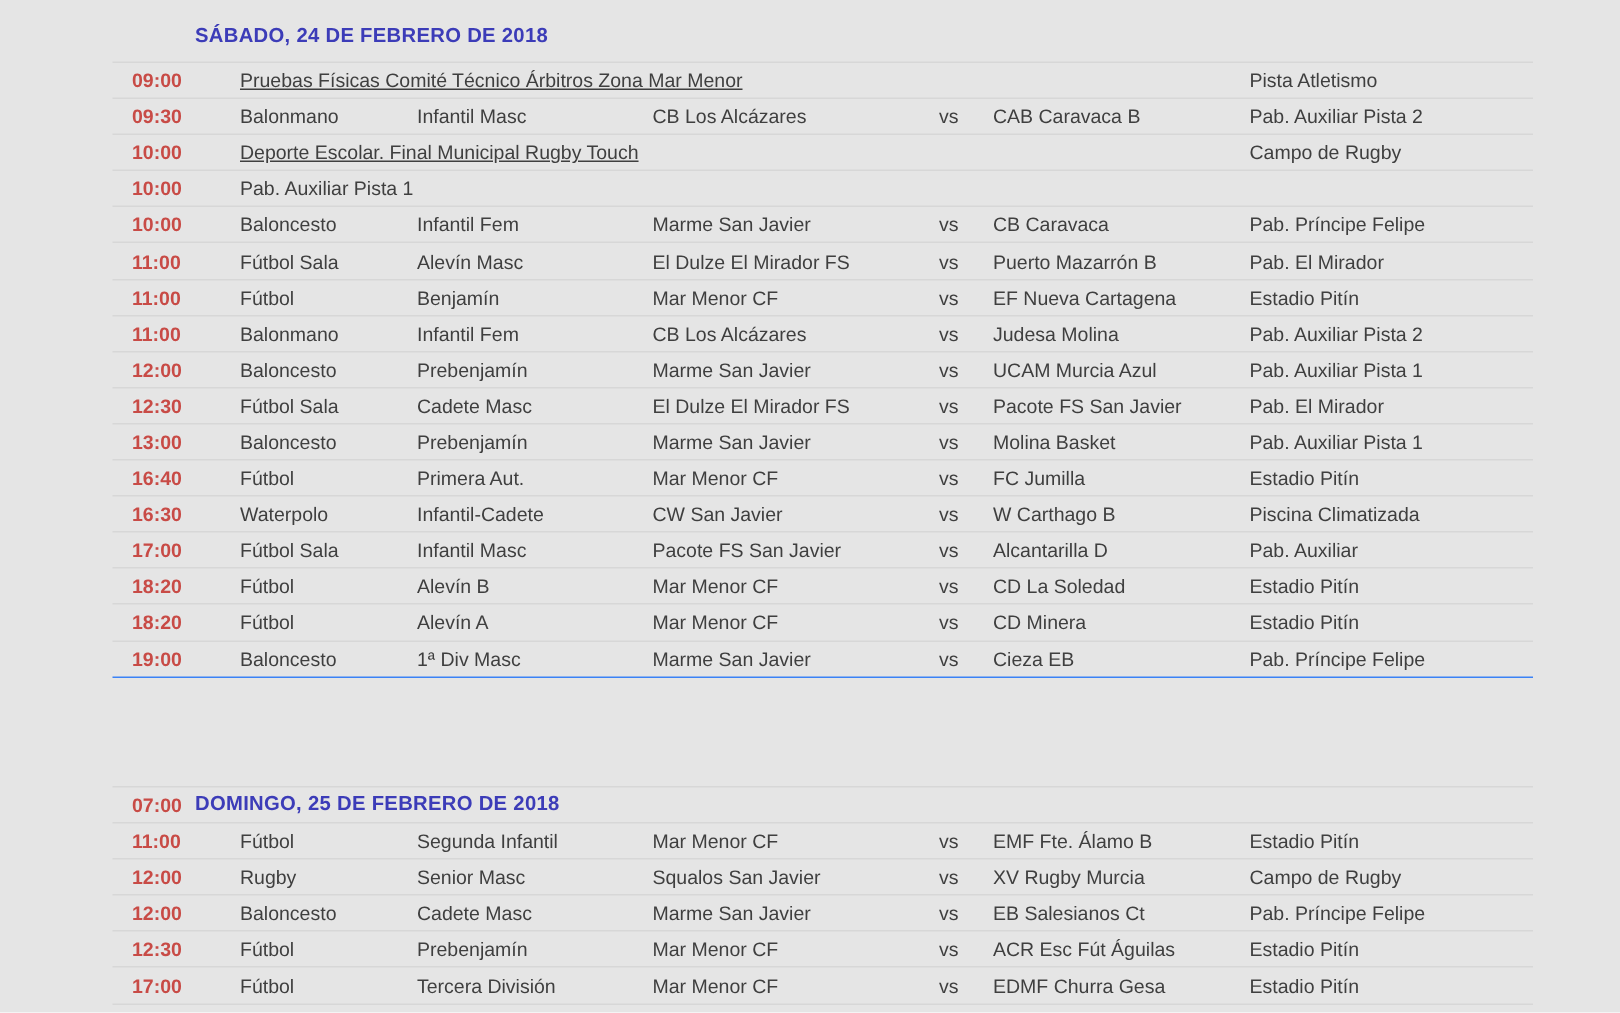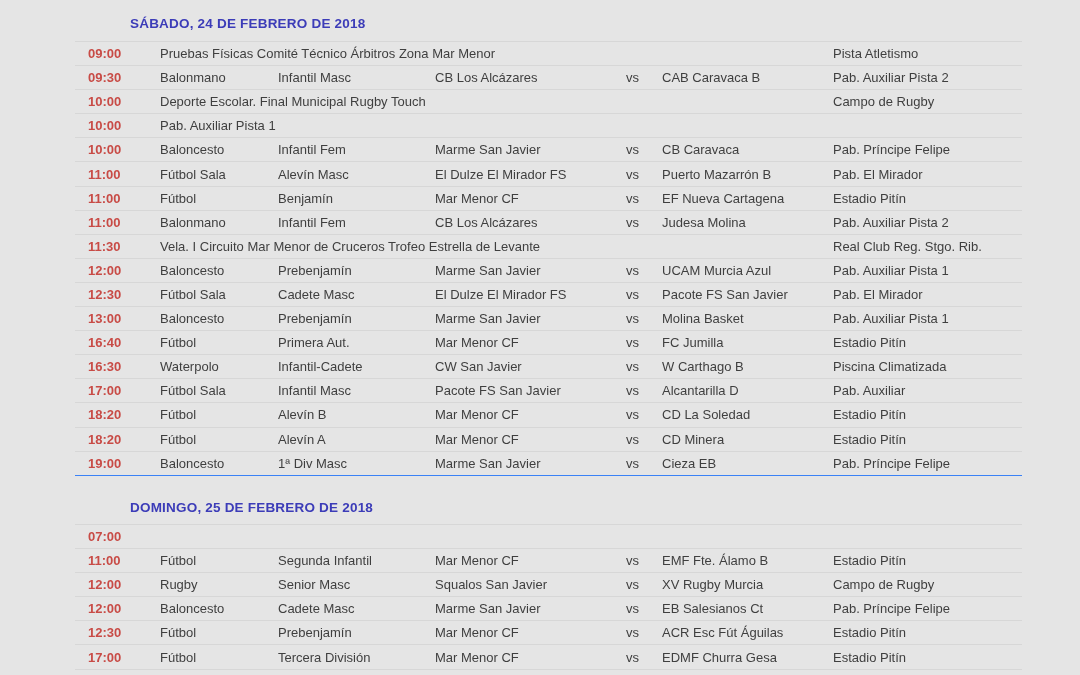--- a/index.html
+++ b/index.html
@@ -5,36 +5,36 @@
   html,body{margin:0;padding:0;background:#ffffff;}
   .page{
     position:relative;width:1080px;height:675px;background:#e5e5e5;overflow:hidden;
     font-family:"Liberation Sans",sans-serif;color:#3f3f3f;
   }
   .sec-header{
     position:absolute;left:130px;font-weight:bold;font-size:13.5px;
     color:#3c3cb8;letter-spacing:.2px;white-space:nowrap;
   }
   .sec-header.sat{top:16px;}
-  .sec-header.sun{top:500px;}
+  .sec-header.sun{top:528px;}
   .table{
     position:absolute;left:75px;width:947px;border-bottom:1px solid #3b82f6;
   }
   .table.sat{top:41px;}
   .table.sun{top:524px;}
   .row{
     display:grid;
     grid-template-columns:72px 118px 157px 191px 36px 171px 1fr;
     padding-left:13px;height:24.1px;box-sizing:border-box;
     align-items:center;border-top:1px solid #d7d7d7;
     font-size:13px;white-space:nowrap;
   }
   .cell{overflow:visible;}
   .time{color:#c84b46;font-weight:bold;}
-  .desc{grid-column:2/7;}
+  .desc{grid-column:2/7;text-decoration:underline;}
 </style>
 </head>
 <body>
 
 <div class="page">
   <div class="sec-header sat">SÁBADO, 24 DE FEBRERO DE 2018</div>
   <div class="table sat">
       <div class="row">
         <span class="cell time">09:00</span>
         <span class="cell desc">Pruebas Físicas Comité Técnico Árbitros Zona Mar Menor</span>
@@ -88,25 +88,20 @@
       <div class="row">
         <span class="cell time">11:00</span>
         <span class="cell sport">Balonmano</span>
         <span class="cell category">Infantil Fem</span>
         <span class="cell home">CB Los Alcázares</span>
         <span class="cell vs">vs</span>
         <span class="cell away">Judesa Molina</span>
         <span class="cell venue">Pab. Auxiliar Pista 2</span>
       </div>
       <div class="row">
-        <span class="cell time">11:30</span>
-        <span class="cell desc">Vela. I Circuito Mar Menor de Cruceros Trofeo Estrella de Levante</span>
-        <span class="cell venue">Real Club Reg. Stgo. Rib.</span>
-      </div>
-      <div class="row">
         <span class="cell time">12:00</span>
         <span class="cell sport">Baloncesto</span>
         <span class="cell category">Prebenjamín</span>
         <span class="cell home">Marme San Javier</span>
         <span class="cell vs">vs</span>
         <span class="cell away">UCAM Murcia Azul</span>
         <span class="cell venue">Pab. Auxiliar Pista 1</span>
       </div>
       <div class="row">
         <span class="cell time">12:30</span>

